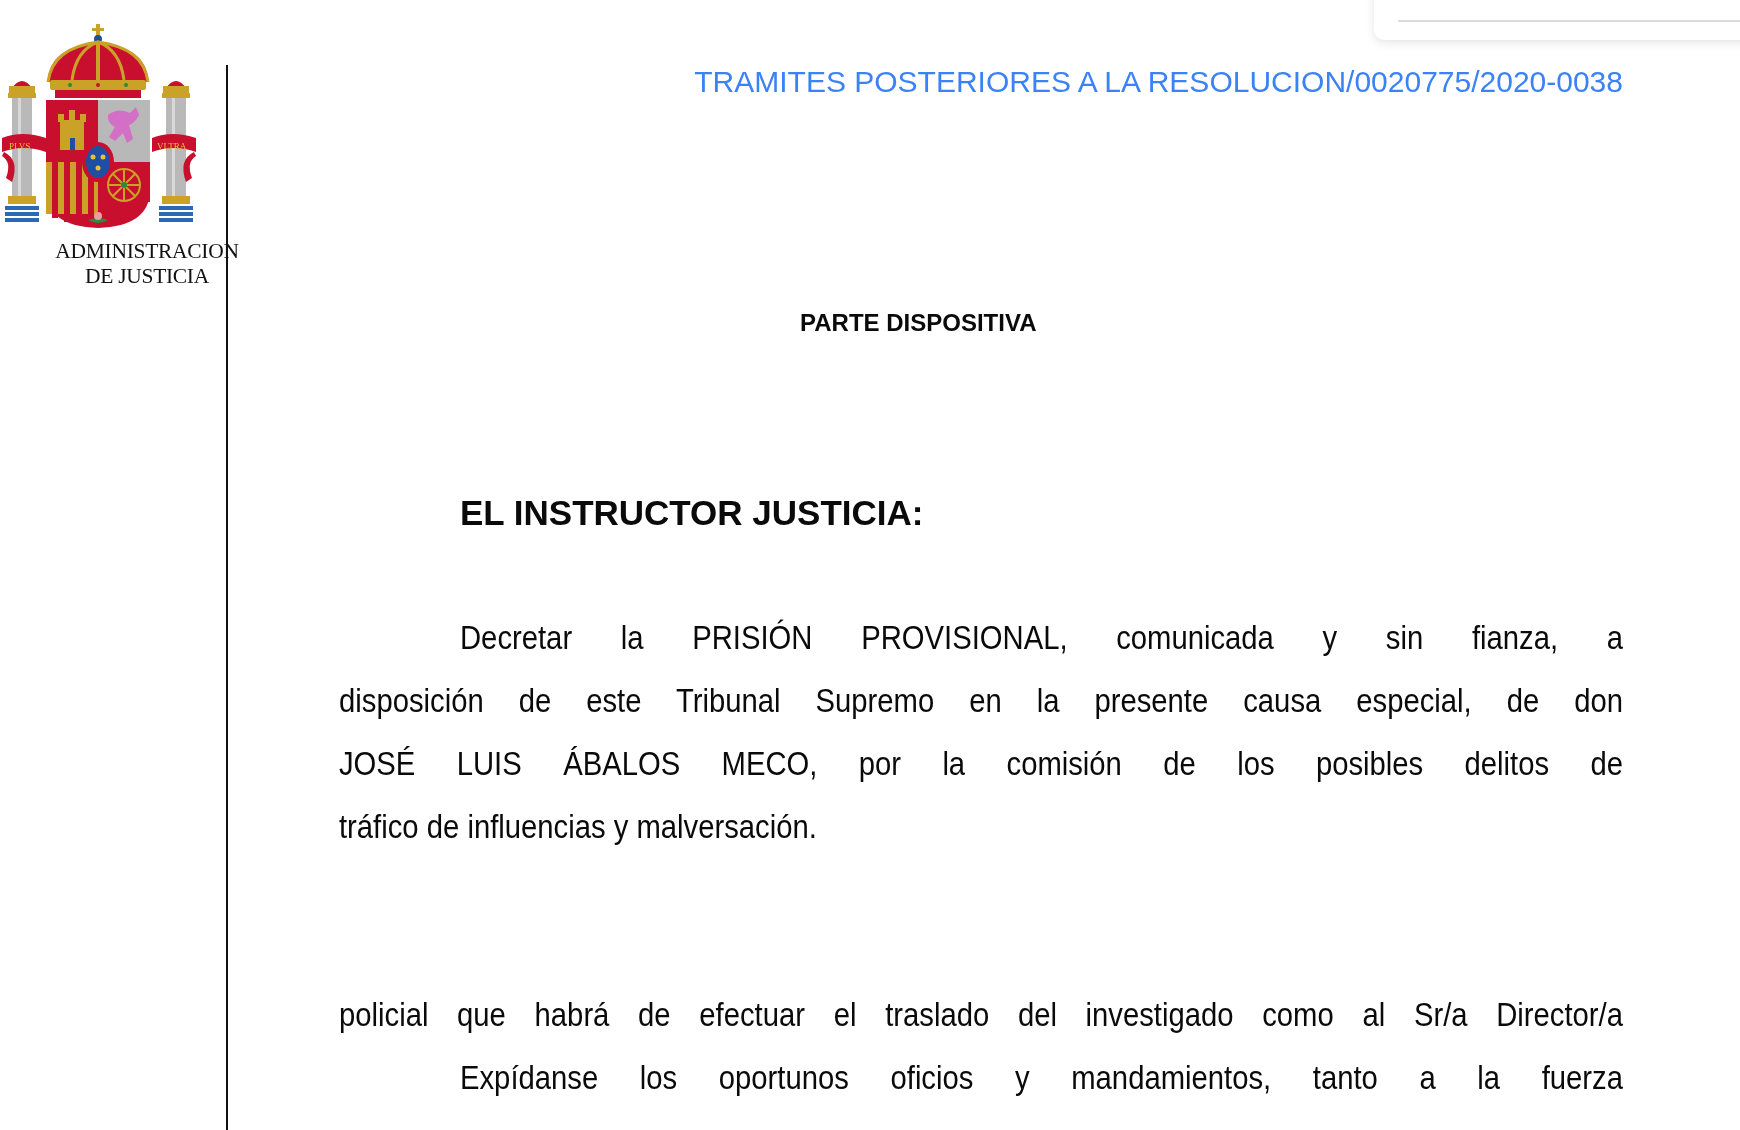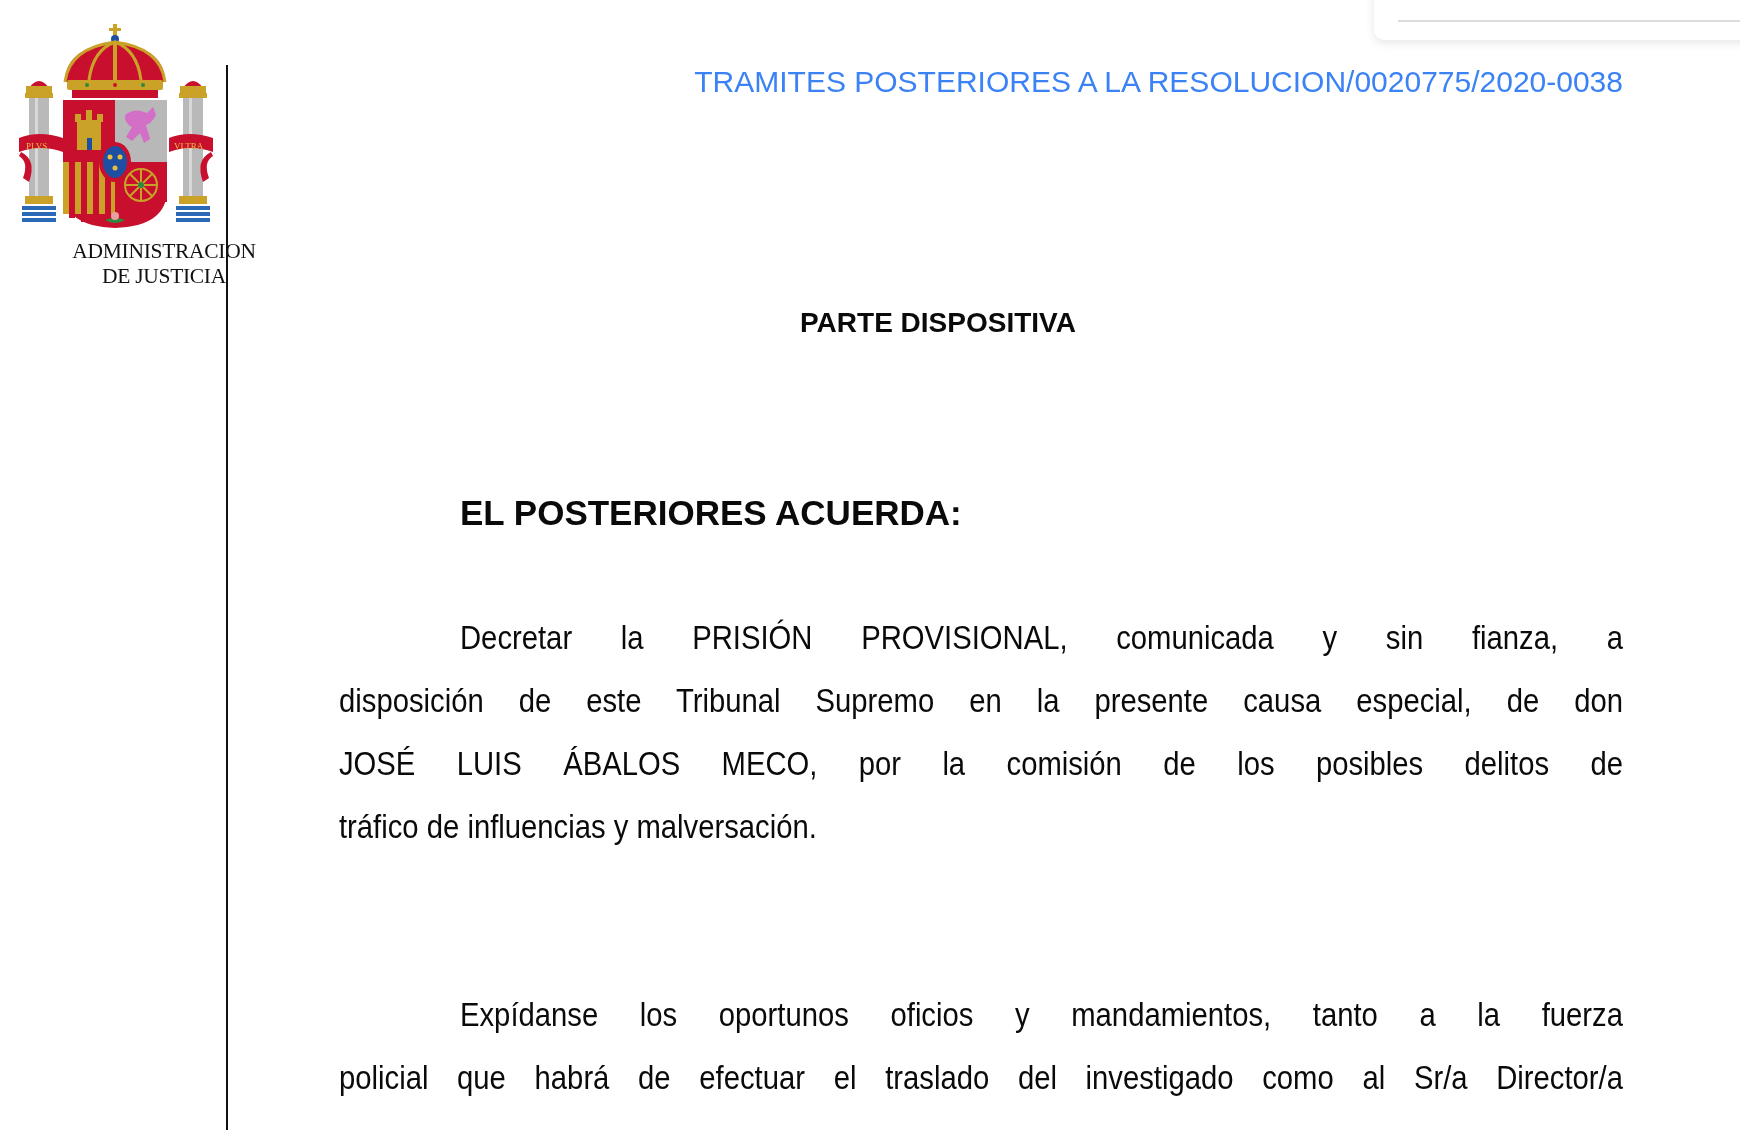--- a/index.html
+++ b/index.html
@@ -10,21 +10,21 @@
     body {
       width: 1740px;
       height: 1130px;
       position: relative;
       overflow: hidden;
       color: #0a0a0a;
       font-family: "Liberation Sans", sans-serif;
     }
     .logo {
       position: absolute;
-      left: 17px;
+      left: 0;
       top: 20px;
       width: 200px;
       height: 270px;
     }
     .logo svg { position: absolute; left: 0; top: 0; }
     .logo-text {
       position: absolute;
       left: 0;
       width: 198px;
       text-align: center;
@@ -52,21 +52,21 @@
       font-size: 30px;
       line-height: 36px;
       letter-spacing: 0px;
       color: #3b82f6;
       white-space: nowrap;
     }
     .section-title {
       position: absolute;
       left: 800px;
       top: 302px;
-      font-size: 28px;
+      font-size: 24px;
       font-weight: bold;
       line-height: 42px;
       white-space: nowrap;
       color: #0a0a0a;
     }
     .acuerda {
       position: absolute;
       left: 460px;
       top: 492px;
       font-size: 35px;
@@ -220,25 +220,25 @@
       <line x1="12" y1="0" x2="17" y2="6" stroke="#333" stroke-width="3" stroke-linecap="round"></line>
     </svg>
   </div>
   <div class="search-underline"></div>
 </div>
 
 <div class="doc-ref">TRAMITES POSTERIORES A LA RESOLUCION/0020775/2020-0038</div>
 
 <div class="section-title">PARTE DISPOSITIVA</div>
 
-<div class="acuerda">EL POSTERIORES ACUERDA:</div>
+<div class="acuerda">EL INSTRUCTOR JUSTICIA:</div>
 
 <div class="body-para p1">
   <span class="line"><span class="txt" style="margin-left: 121px; word-spacing: 47.1598px; transform: scaleX(0.86);">Decretar la PRISIÓN PROVISIONAL, comunicada y sin fianza, a</span></span>
   <span class="line"><span class="txt" style="margin-left: 0px; word-spacing: 31.2578px; transform: scaleX(0.86);">disposición de este Tribunal Supremo en la presente causa especial, de don</span></span>
   <span class="line"><span class="txt" style="margin-left: 0px; word-spacing: 38.6655px; transform: scaleX(0.86);">JOSÉ LUIS ÁBALOS MECO, por la comisión de los posibles delitos de</span></span>
   <span class="line last"><span class="txt" style="margin-left: 0px; transform: scaleX(0.86);">tráfico de influencias y malversación.</span></span>
 </div>
 
 <div class="body-para p2">
+  <span class="line"><span class="txt" style="margin-left: 0px; word-spacing: 23.9355px; transform: scaleX(0.86);">policial que habrá de efectuar el traslado del investigado como al Sr/a Director/a</span></span>
   <span class="line"><span class="txt" style="margin-left: 121px; word-spacing: 38.9581px; transform: scaleX(0.86);">Expídanse los oportunos oficios y mandamientos, tanto a la fuerza</span></span>
-  <span class="line"><span class="txt" style="margin-left: 0px; word-spacing: 23.9355px; transform: scaleX(0.86);">policial que habrá de efectuar el traslado del investigado como al Sr/a Director/a</span></span>
 </div>
 
 </body></html>

